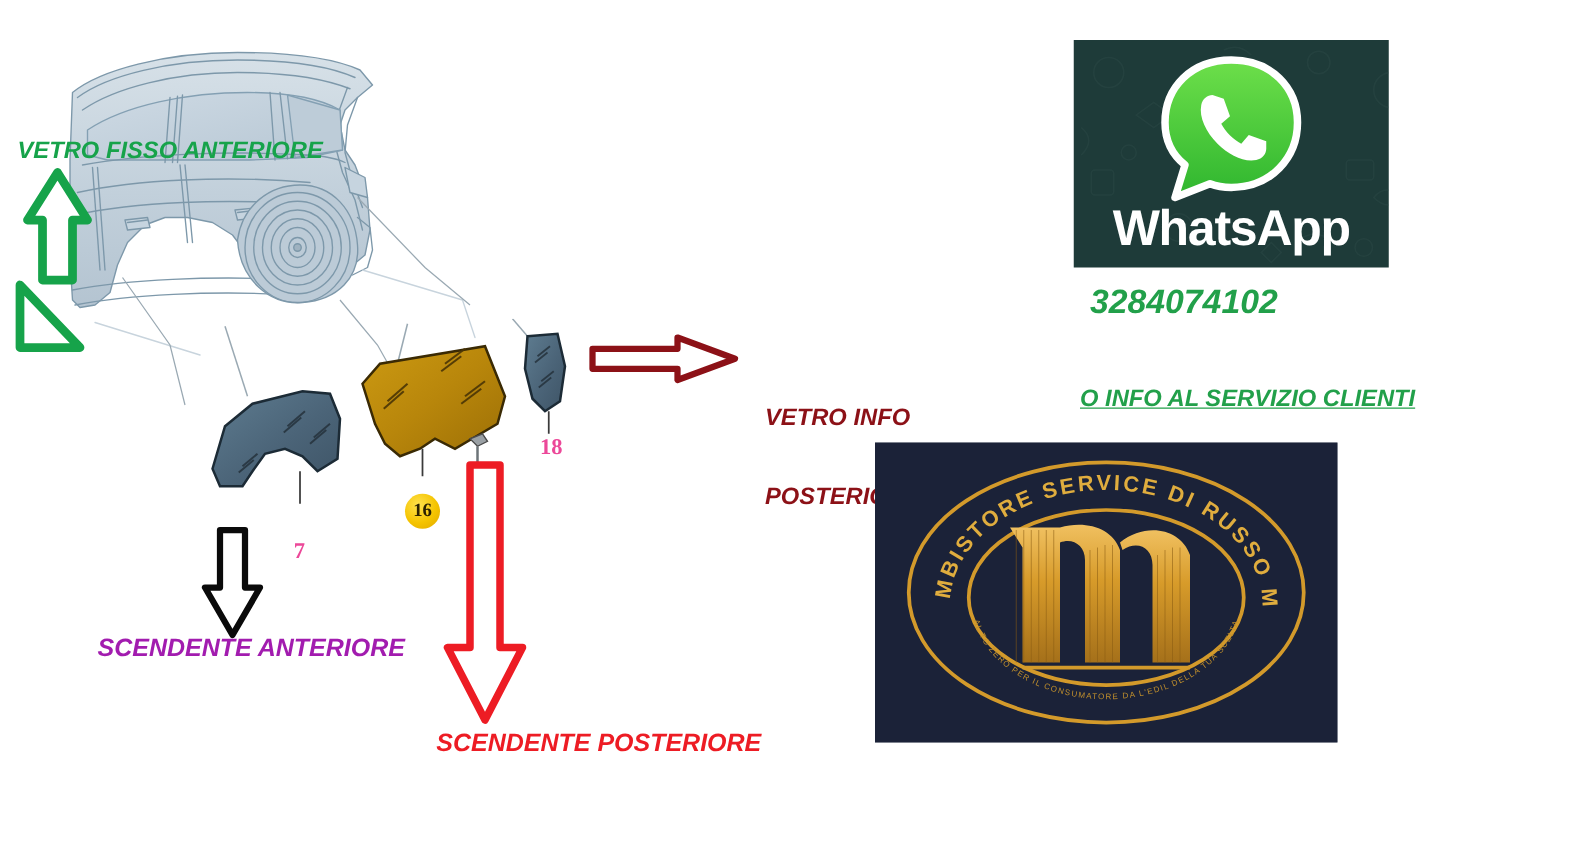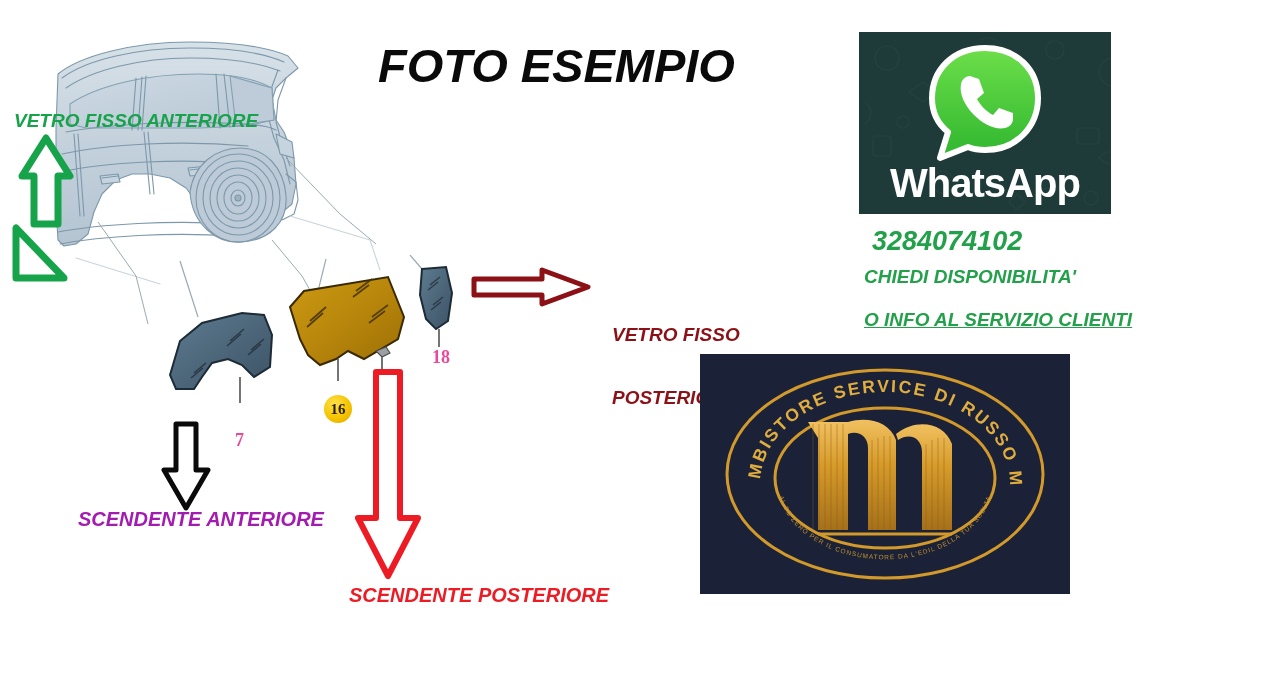--- a/index.html
+++ b/index.html
@@ -253,26 +253,25 @@
   </svg>
 
   <svg class="arrow-svg" style="left:158px;top:420px;" width="56" height="92" viewBox="0 0 56 92" xmlns="http://www.w3.org/2000/svg">
     <path d="M18 4 L38 4 L38 50 L50 50 L28 88 L6 50 L18 50 Z" fill="#ffffff" stroke="#0a0a0a" stroke-width="5" stroke-linejoin="round"></path>
   </svg>
 
   <svg class="arrow-svg" style="left:352px;top:368px;" width="72" height="214" viewBox="0 0 72 214" xmlns="http://www.w3.org/2000/svg">
     <path d="M24 4 L48 4 L48 150 L66 150 L36 208 L6 150 L24 150 Z" fill="#ffffff" stroke="#ed1c24" stroke-width="6" stroke-linejoin="round"></path>
   </svg>
 
-  <div class="abs title">FOTO ESEMPIO</div>
 
   <div class="abs lbl lbl-green lbl-vetro-ant">VETRO FISSO ANTERIORE</div>
 
   <div class="abs lbl lbl-darkred lbl-vetro-post">
-    <div>VETRO FISSO</div>
+    <div>VETRO INFO</div>
     <div>POSTERIORE</div>
   </div>
 
   <div class="abs lbl lbl-black lbl-scend-ant">SCENDENTE ANTERIORE</div>
 
   <div class="abs lbl lbl-red lbl-scend-post">SCENDENTE POSTERIORE</div>
 
   <div class="abs wa">
     <svg class="wa-doodle" width="296" height="182" viewBox="0 0 296 182" xmlns="http://www.w3.org/2000/svg">
       <g stroke="#35524f" stroke-width="1.2" fill="none">
@@ -304,21 +303,20 @@
       <path d="M63 8 C31 8 10 30 10 58 C10 72 16 84 26 92 L18 118 L46 107
                C51 109 57 110 63 110 C95 110 116 86 116 58 C116 30 95 8 63 8 Z" fill="url(#wag)" stroke="#ffffff" stroke-width="6" stroke-linejoin="round"></path>
       <path d="M48 36 C44 36 40 39 39 44 C37 54 43 66 52 75 C61 84 73 90 83 88
                C88 87 91 83 91 79 L91 73 L77 68 L71 75 C65 72 58 65 55 59
                L62 53 L57 39 Z" fill="#ffffff"></path>
     </svg>
     <div class="wa-name">WhatsApp</div>
   </div>
 
   <div class="abs phone">3284074102</div>
-  <div class="abs contact1">CHIEDI DISPONIBILITA'</div>
   <div class="abs contact2">O INFO AL SERVIZIO CLIENTI</div>
 
   <div class="abs shop">
     <svg width="370" height="240" viewBox="0 0 370 240" xmlns="http://www.w3.org/2000/svg">
       <defs>
         <linearGradient id="goldm" x1="0" y1="0" x2="0" y2="1">
           <stop offset="0%" stop-color="#f0c060"></stop>
           <stop offset="40%" stop-color="#d79b2a"></stop>
           <stop offset="100%" stop-color="#a5701a"></stop>
         </linearGradient>

